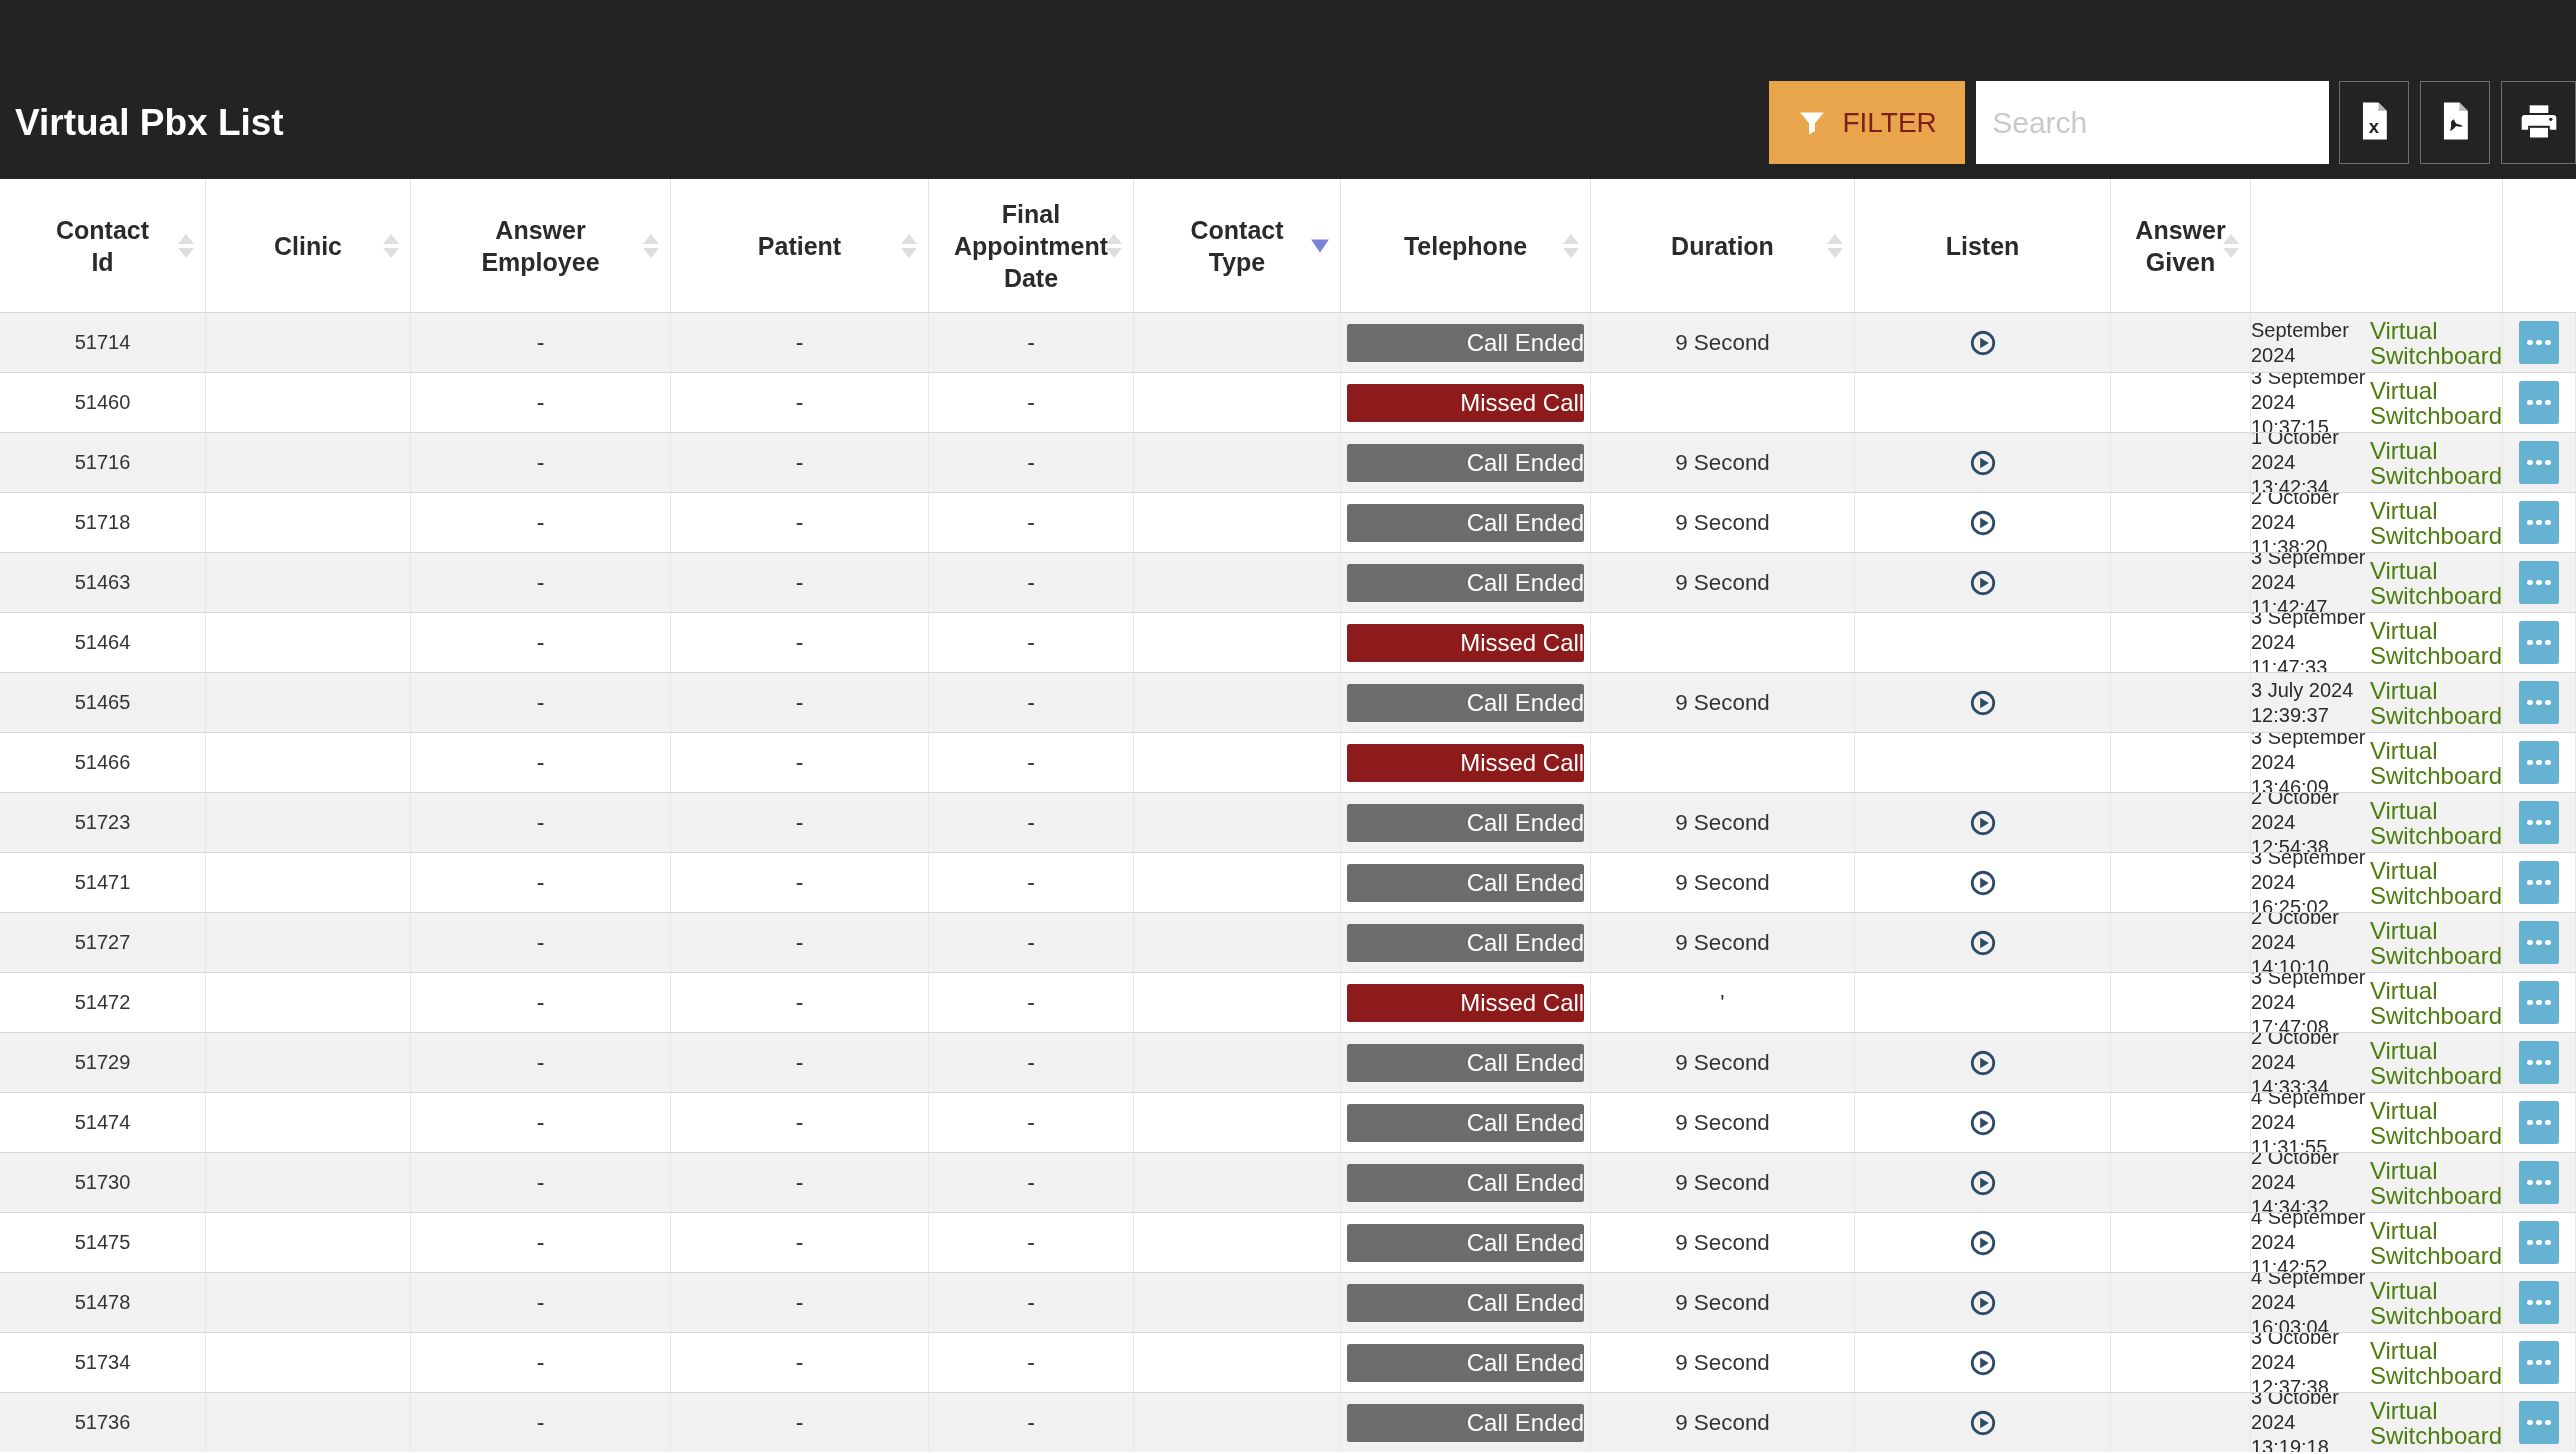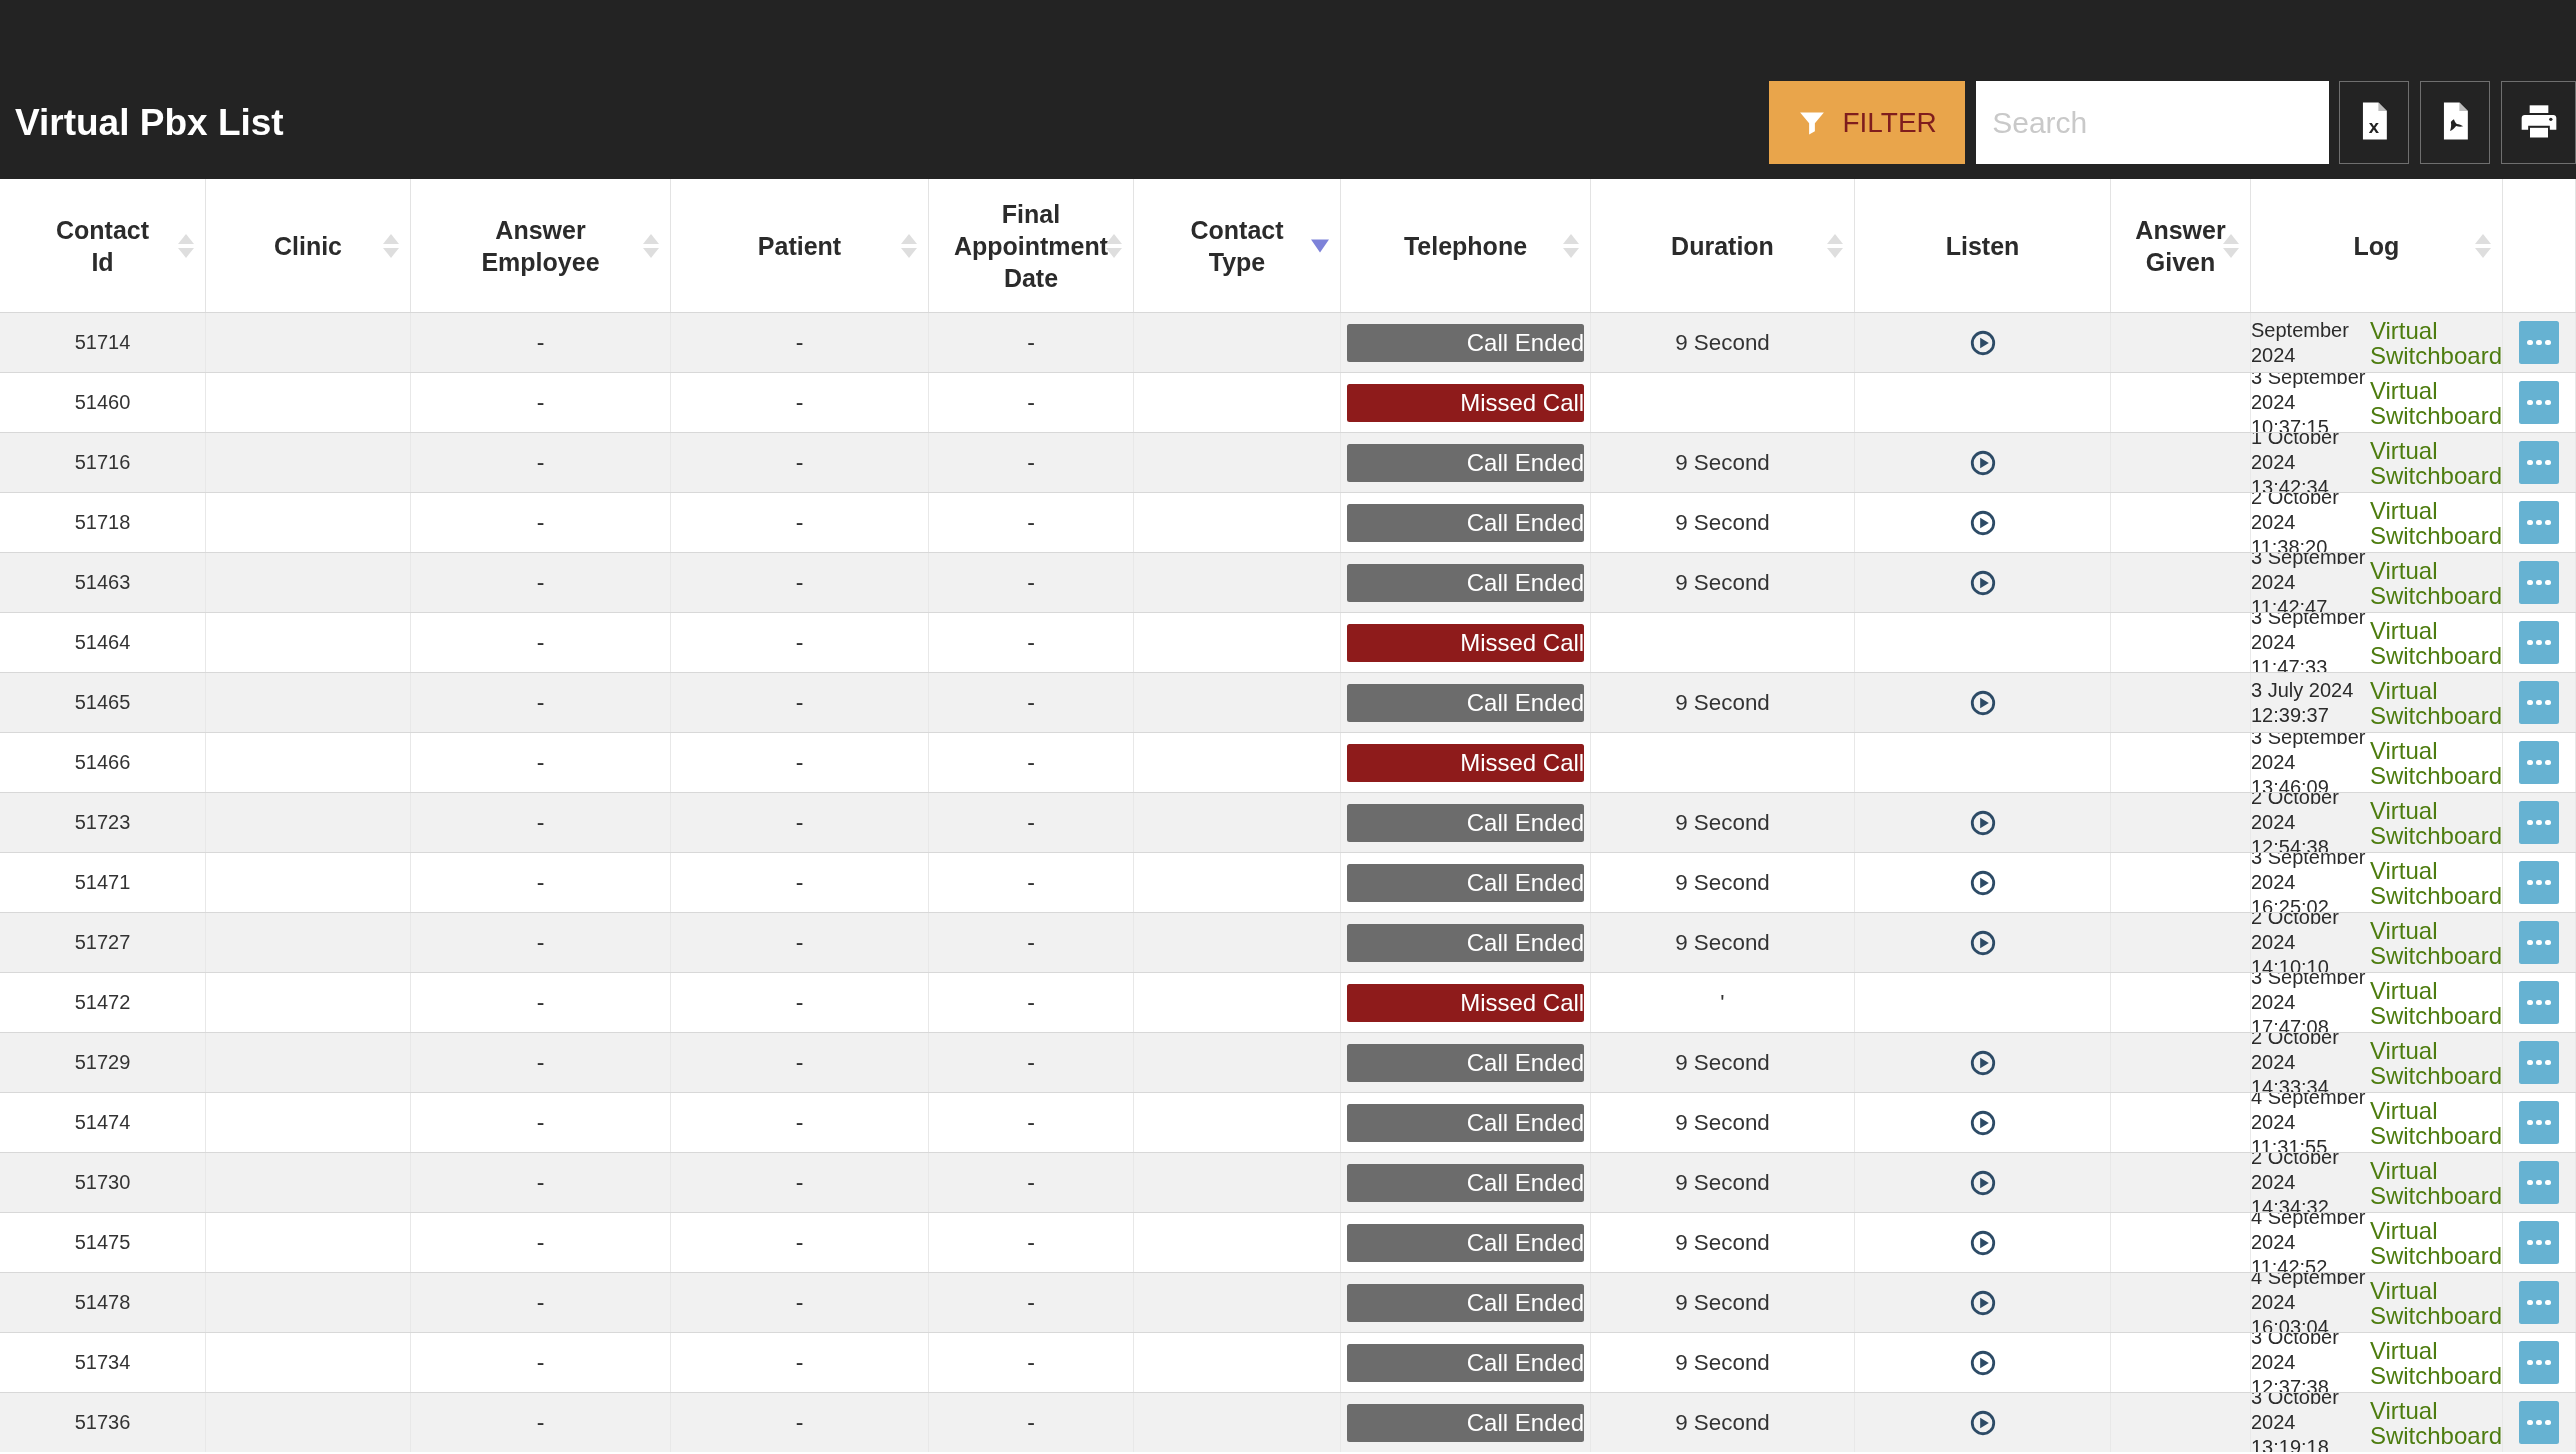--- a/index.html
+++ b/index.html
@@ -170,27 +170,20 @@
       <div class="th col-listen">
         <span class="lbl">Listen</span>
       </div>
       <div class="th col-answer_given">
         <span class="lbl">Answer Given</span>
         <span class="sortwrap">
           <span class="car up"></span>
           <span class="car dn"></span>
         </span>
       </div>
-      <div class="th col-log">
-        <span class="lbl">Log</span>
-        <span class="sortwrap">
-          <span class="car up"></span>
-          <span class="car dn"></span>
-        </span>
-      </div>
       <div class="th col-actions">
         <span class="lbl"></span>
       </div>
     </div>
   <div id="tbody">
       <div class="tr rowgrid odd">
         <div class="td id">51714</div>
         <div class="td"></div>
         <div class="td">-</div>
         <div class="td">-</div>

